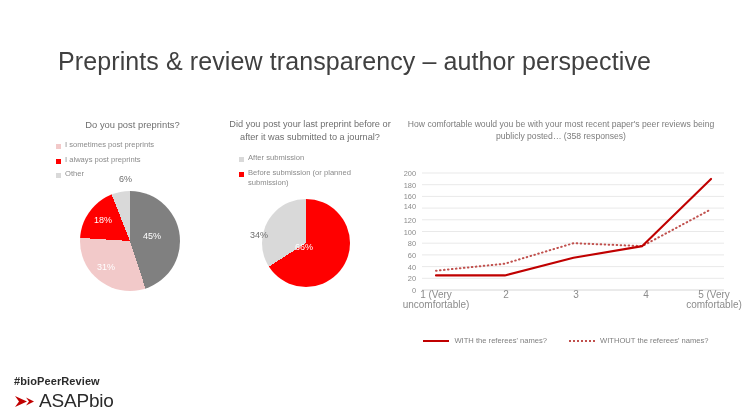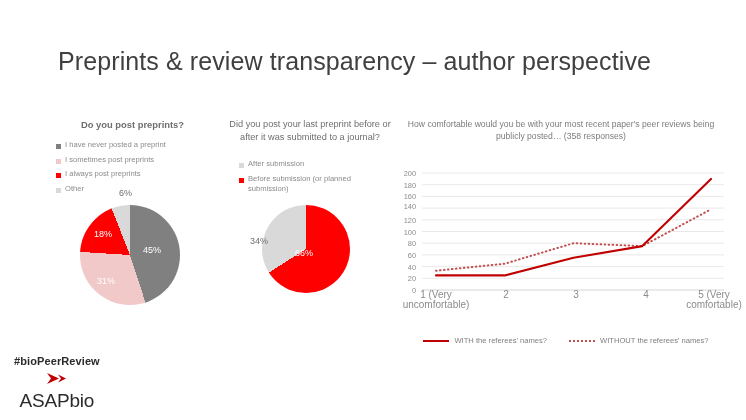--- a/index.html
+++ b/index.html
@@ -23,32 +23,32 @@
   
   .chart-title{
     text-align:center;font-size:9.2px;color:#7a7a7a;line-height:13px;
   }
   .legend-row{display:flex;align-items:flex-start;gap:4px;margin-bottom:4px;}
   .sw{width:5px;height:5px;flex:0 0 5px;margin-top:4px;}
   .legend-label{font-size:7.6px;color:#8b8b8b;line-height:10.5px;}
 
   
   #chart1{position:absolute;left:40px;top:118px;width:185px;height:200px;}
-  #chart1 .chart-title{font-size:9.4px;color:#6f6f6f;margin-bottom:9px;font-weight:bold;}
+  #chart1 .chart-title{font-size:9.4px;color:#6f6f6f;margin-bottom:9px;}
   #chart1 .legend{margin-left:16px;}
   #pie1-wrap{position:relative;width:185px;height:118px;margin-top:6px;}
   #pie1{
     position:absolute;left:40px;top:5px;width:100px;height:100px;border-radius:50%;
   }
   .pct{position:absolute;font-size:9px;color:#ffffff;font-weight:400;}
   .pct.dark{color:#6f6f6f;}
 
   
   #chart2{position:absolute;left:225px;top:118px;width:170px;height:200px;}
-  #chart2 .chart-title{font-size:9.2px;color:#6f6f6f;line-height:12.5px;margin-bottom:16px;}
+  #chart2 .chart-title{font-size:9.2px;color:#6f6f6f;line-height:12.5px;margin-bottom:10px;}
   #chart2 .legend{margin-left:14px;}
   #pie2-wrap{position:relative;width:170px;height:110px;margin-top:8px;}
   #pie2{position:absolute;left:37px;top:2px;width:88px;height:88px;border-radius:50%;}
 
   
   #chart3{position:absolute;left:396px;top:118px;width:330px;height:250px;}
   #chart3 .chart-title{font-size:8.6px;color:#7c7c7c;line-height:12px;width:320px;margin:0 auto;}
   .plot{position:absolute;left:0;top:50px;width:330px;height:180px;}
   .ylab{
     position:absolute;right:0;font-size:7.4px;color:#8c8c8c;
@@ -60,38 +60,34 @@
   }
   .legend3{position:absolute;left:10px;top:218px;width:320px;display:flex;
            gap:22px;font-size:7.6px;color:#7e7e7e;align-items:flex-end;justify-content:center;}
   .legend3 .item{display:flex;align-items:center;gap:5px;}
   .l3-solid{width:26px;height:0;border-top:2px solid #c00000;}
   .l3-dot{width:26px;height:0;border-top:2px dotted #c0504d;}
 
   
   .footer{position:absolute;left:14px;bottom:8px;}
   .hashtag{font-size:11px;color:#2b2b2b;font-weight:600;letter-spacing:.1px;}
-  .brand{display:flex;align-items:center;gap:3px;margin-top:3px;flex-direction:column;}
+  .brand{display:flex;align-items:center;gap:3px;margin-top:3px;}
   .brand-name{font-size:19px;color:#2b2b2b;letter-spacing:-.2px;}
 </style>
 </head>
 <body>
 
 <div class="slide">
 
   <div class="slide-title">Preprints &amp; review transparency – author perspective</div>
 
   <div id="chart1">
     <div class="chart-title">Do you post preprints?</div>
 
     <div class="legend">
-      <div class="legend-row">
-        <span class="sw" style="background:#808080"></span>
-        <span class="legend-label">I have never posted a preprint</span>
-      </div>
       <div class="legend-row">
         <span class="sw" style="background:#f2c9c9"></span>
         <span class="legend-label">I sometimes post preprints</span>
       </div>
       <div class="legend-row">
         <span class="sw" style="background:#ff0000"></span>
         <span class="legend-label">I always post preprints</span>
       </div>
       <div class="legend-row">
         <span class="sw" style="background:#d9d9d9"></span>

